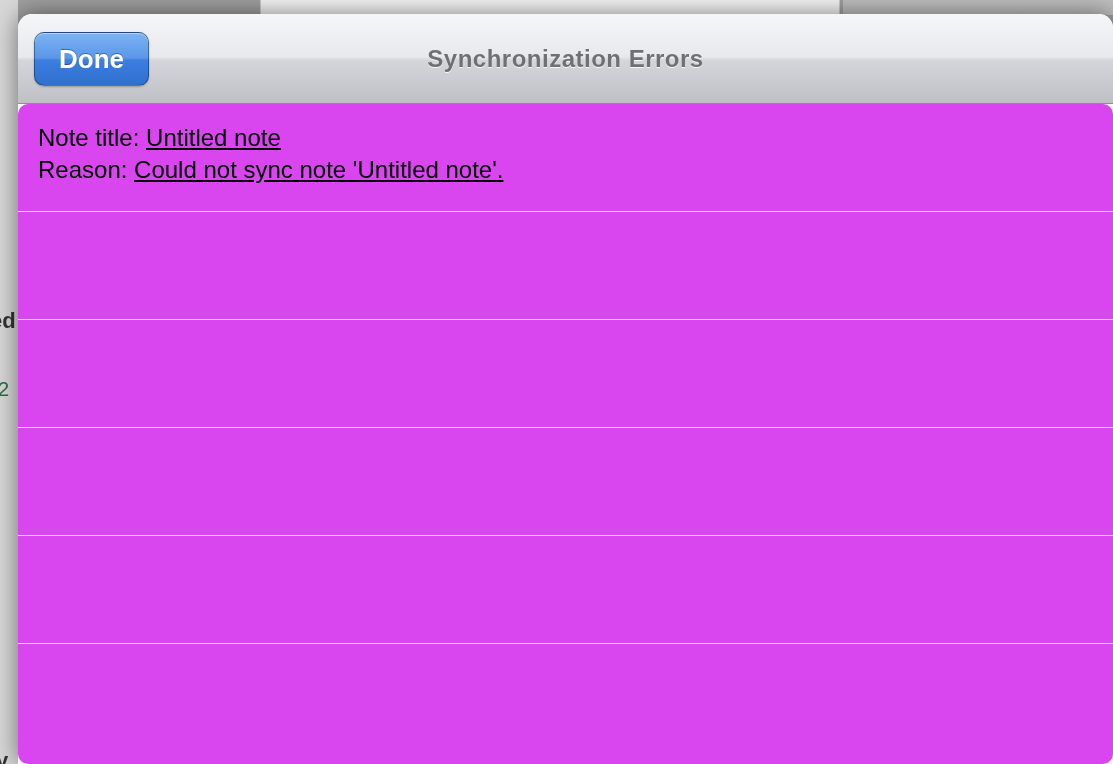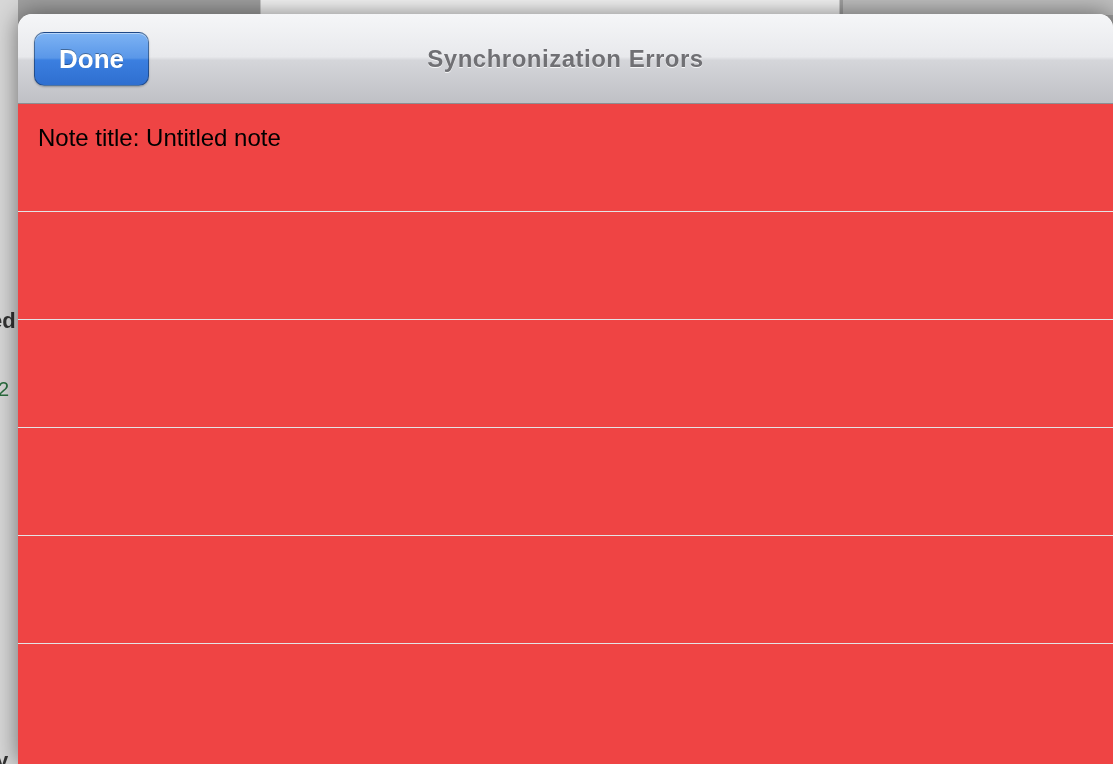--- a/index.html
+++ b/index.html
@@ -131,23 +131,24 @@
     .modal-title {
       font-size: 24px;
       font-weight: bold;
       color: #707074;
       text-shadow: 0 1px 0 rgba(255,255,255,0.8);
       letter-spacing: 0.5px;
     }
 
     .modal-body {
       padding: 0;
-      background: #ef4444;
+      background: #d946ef;
       height: calc(100% - 90px);
       overflow: hidden;
+      border-radius: 10px;
     }
 
     .error-row {
       padding: 18px 20px 16px 20px;
       border-bottom: 1px solid #e4e4e6;
       min-height: 100px;
     }
 
     .error-row.tall {
       min-height: 108px;
@@ -159,20 +160,21 @@
       line-height: 1.32;
       display: flex;
     }
 
     .row-label {
       white-space: pre;
     }
 
     .row-value {
       white-space: pre-wrap;
+      text-decoration: underline;
     }
 
     .empty-row {
       height: 108px;
       border-bottom: 1px solid #e4e4e6;
     }
   </style>
 </head>
 <body>
 
@@ -187,20 +189,24 @@
   <div class="modal-header">
     <button class="done-button">Done</button>
     <div class="modal-title">Synchronization Errors</div>
   </div>
   <div class="modal-body">
     <div class="error-row tall">
       <div class="row-line">
         <span class="row-label">Note title: </span>
         <span class="row-value">Untitled note</span>
       </div>
+      <div class="row-line">
+        <span class="row-label">Reason: </span>
+        <span class="row-value">Could not sync note 'Untitled note'.</span>
+      </div>
     </div>
     <div class="empty-row"></div>
     <div class="empty-row"></div>
     <div class="empty-row"></div>
     <div class="empty-row"></div>
     <div class="empty-row" style="border-bottom:none;"></div>
   </div>
 </div>
 
 </body></html>

